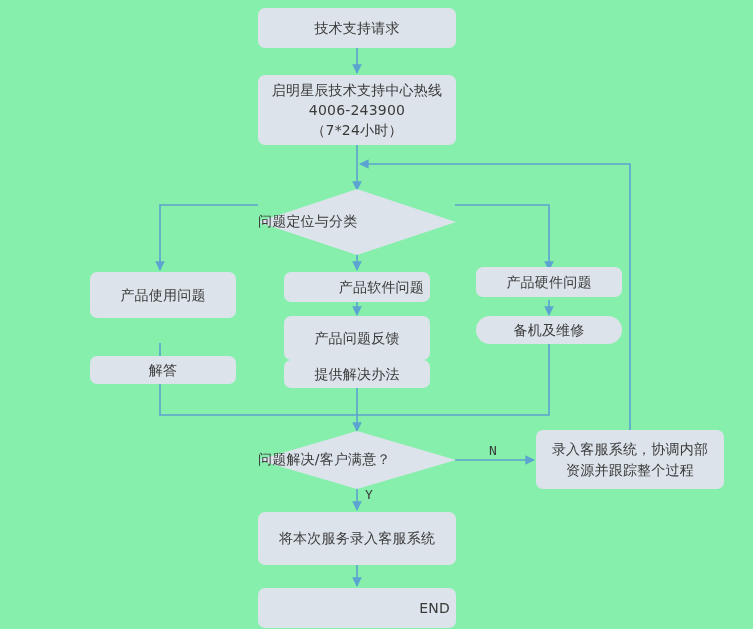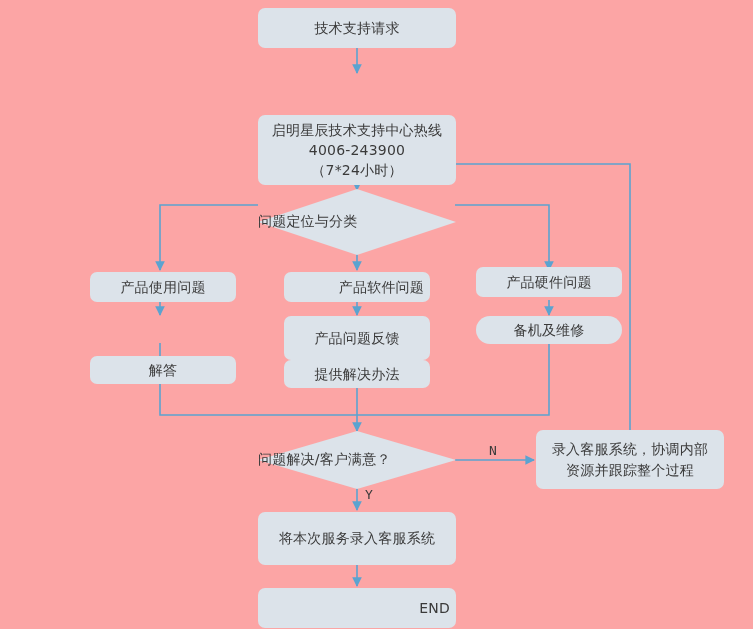--- a/index.html
+++ b/index.html
@@ -7,21 +7,21 @@
     padding: 0;
     background: #ffffff;
   }
   body {
     font-family: "DejaVu Sans", "Liberation Sans", sans-serif;
   }
   #canvas {
     position: relative;
     width: 753px;
     height: 629px;
-    background: #fca5a5;
+    background: #86efac;
     overflow: hidden;
   }
 
   
   .node {
     position: absolute;
     box-sizing: border-box;
     background: #dce3ea;
     border-radius: 7px;
     display: flex;
@@ -124,34 +124,34 @@
       <path d="M 357 487 L 357 510" marker-end="url(#ah)"></path>
 
       <path d="M 357 565 L 357 586" marker-end="url(#ah)"></path>
     </g>
   </svg>
 
   <div class="node" style="left:258px; top:8px; width:198px; height:40px;">
     <span class="txt">技术支持请求</span>
   </div>
 
-  <div class="node" style="left:258px; top:75px; width:198px; height:70px;margin-top:40px;">
+  <div class="node" style="left:258px; top:75px; width:198px; height:70px;">
     <span class="txt">启明星辰技术支持中心热线
 4006-243900
 （7*24小时）</span>
   </div>
 
   <div class="diamond" style="left:258px; top:189px; width:198px; height:66px;">
     <svg width="198" height="66" viewBox="0 0 198 66">
       <polygon points="99,0 198,33 99,66 0,33" fill="#dce3ea"></polygon>
     </svg>
     <span class="txt">问题定位与分类</span>
   </div>
 
-  <div class="node" style="left:90px; top:272px; width:146px; height:30px;">
+  <div class="node" style="left:90px; top:272px; width:146px; height:46px;">
     <span class="txt">产品使用问题</span>
   </div>
   <div class="node" style="left:90px; top:316px; width:146px; height:28px;margin-top:40px;">
     <span class="txt">解答</span>
   </div>
 
   <div class="node" style="left:284px; top:272px; width:146px; height:30px;justify-content:flex-end;">
     <span class="txt">产品软件问题</span>
   </div>
   <div class="node" style="left:284px; top:316px; width:146px; height:44px;">

